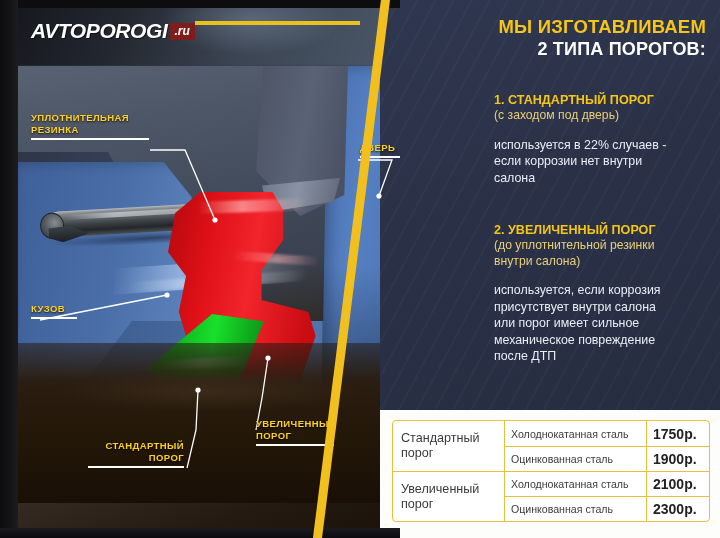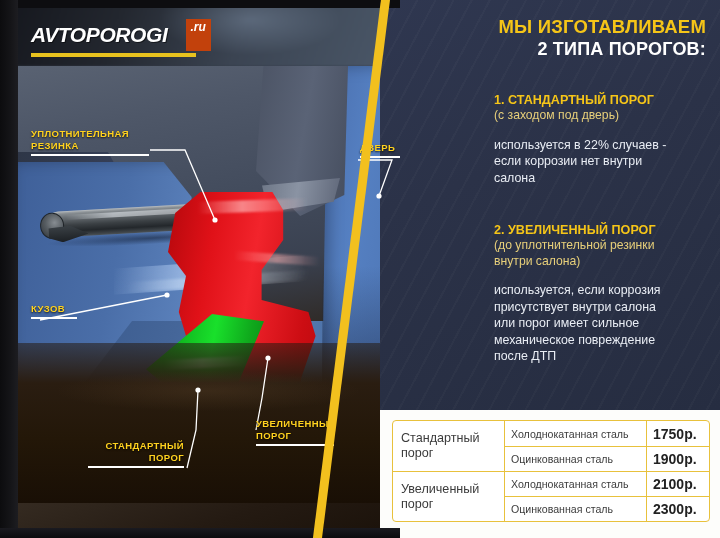--- a/index.html
+++ b/index.html
@@ -374,40 +374,40 @@
     vertical-align: -4px;
     margin-right: 1px;
   }
 
   
   .logo {
     position: absolute;
     left: 31px; top: 19px;
     z-index: 50;
     display: flex;
-    flex-direction: column;
+    flex-direction: row;
     align-items: flex-start;
   }
   .logo-row { display: flex; align-items: center; }
   .logo-main {
     color: #ffffff;
     font-size: 21px;
     font-weight: bold;
     font-style: italic;
     letter-spacing: -0.4px;
     text-shadow: 1px 1px 0 #00000080;
   }
   .logo-ru {
-    background: #c2410c;
+    background: #7f1d1d;
     color: #ffffff;
     font-size: 12px;
     font-weight: bold;
     font-style: italic;
-    padding: 3px 5px 18px 4px;
-    margin-left: 19px;
+    padding: 3px 5px 3px 4px;
+    margin-left: 3px;
     line-height: 11px;
   }
   .logo-bar {
     width: 165px; height: 4px;
     background: #e8c21e;
     margin-top: 2px;
   }
 </style>
 </head>
 <body>
@@ -467,21 +467,21 @@
     <polyline points="40,320 167,295" stroke="#ffffff" stroke-width="1.3" fill="none"></polyline>
     <circle cx="167" cy="295" r="2.6" fill="#ffffff"></circle>
 
     <polyline points="187,468 196,430 198,390" stroke="#ffffff" stroke-width="1.3" fill="none"></polyline>
     <circle cx="198" cy="390" r="2.6" fill="#ffffff"></circle>
 
     <polyline points="256,430 262,398 268,358" stroke="#ffffff" stroke-width="1.3" fill="none"></polyline>
     <circle cx="268" cy="358" r="2.6" fill="#ffffff"></circle>
   </svg>
 
-  <div class="callout" style="left:31px; top:128px; width:122px;">
+  <div class="callout" style="left:31px; top:112px; width:122px;">
     <span>УПЛОТНИТЕЛЬНАЯ</span><br>
     <span>РЕЗИНКА</span>
     <span class="ul" style="width:118px;"></span>
   </div>
 
   <div class="callout" style="left:360px; top:142px; width:40px; text-align:left;">
     <span>ДВЕРЬ</span>
     <span class="ul" style="width:40px;"></span>
   </div>
 

